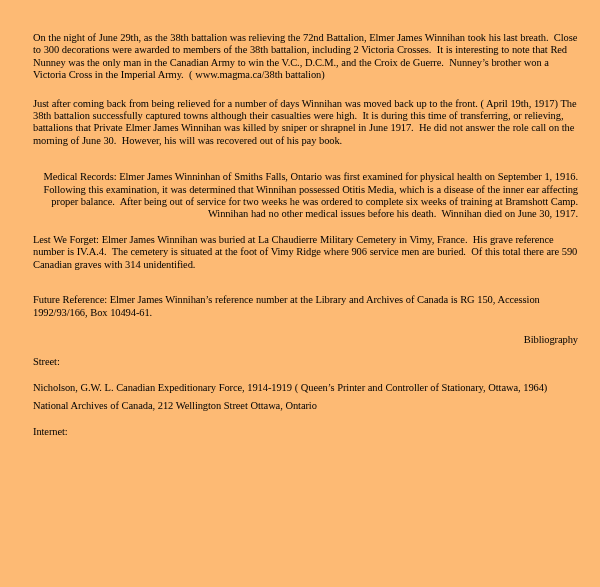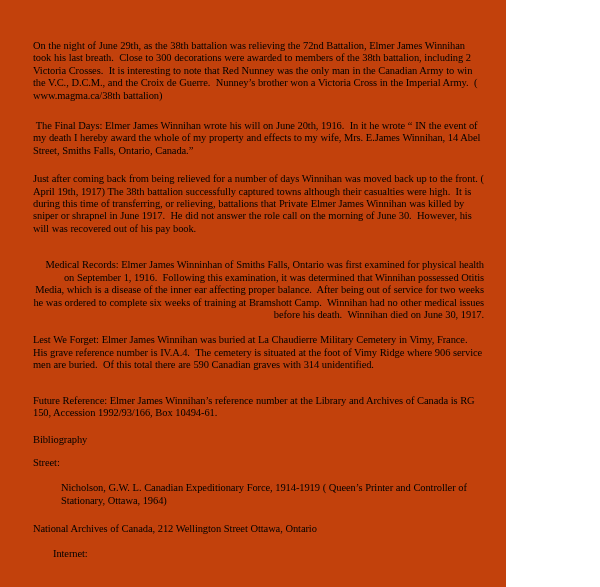--- a/index.html
+++ b/index.html
@@ -7,55 +7,54 @@
     padding: 0;
     background: #ffffff;
   }
   body {
     width: 600px;
     height: 587px;
     overflow: hidden;
   }
   .page {
     box-sizing: border-box;
-    width: 506px;
+    width: 600px;
     height: 587px;
-    padding: 40px 22px 0 33px;
-    background: #c2410c;
+    padding: 32px 22px 0 33px;
+    background: #fdba74;
     color: #000000;
     font-family: "Liberation Serif", "DejaVu Serif", serif;
     font-size: 10.5px;
     line-height: 12.4px;
     letter-spacing: -0.1px;
   }
   .para {
     margin: 0;
     white-space: pre-wrap;
     word-spacing: 0.2px;
   }
   .mt-p2        { margin-top: 18px; }
   .mt-p3        { margin-top: 16px; }
   .mt-p4        { margin-top: 24px; text-align: right; }
   .mt-p5        { margin-top: 13px; }
   .mt-p6        { margin-top: 23px; }
-  .bib-heading  { margin-top: 15px; text-align: left; }
+  .bib-heading  { margin-top: 15px; text-align: right; }
   .mt-books     { margin-top: 10px; }
-  .mt-books-ent { margin-top: 13px; margin-left: 28px; }
+  .mt-books-ent { margin-top: 13px; }
   .mt-ref       { margin-top: 12px; }
-  .mt-none      { margin-top: 16px; }
-  .mt-int       { margin-top: 13px; margin-left: 20px; }
+  .mt-none      { margin-top: 6px; }
+  .mt-int       { margin-top: 13px; }
 </style>
 </head>
 <body>
 
 <div class="page">
 
   <p class="para">On the night of June 29th, as the 38th battalion was relieving the 72nd Battalion, Elmer James Winnihan took his last breath.  Close to 300 decorations were awarded to members of the 38th battalion, including 2 Victoria Crosses.  It is interesting to note that Red Nunney was the only man in the Canadian Army to win the V.C., D.C.M., and the Croix de Guerre.  Nunney’s brother won a Victoria Cross in the Imperial Army.  ( www.magma.ca/38th battalion)</p>
 
-  <p class="para mt-p2"> The Final Days: Elmer James Winnihan wrote his will on June 20th, 1916.  In it he wrote “ IN the event of my death I hereby award the whole of my property and effects to my wife, Mrs. E.James Winnihan, 14 Abel Street, Smiths Falls, Ontario, Canada.”</p>
 
   <p class="para mt-p3">Just after coming back from being relieved for a number of days Winnihan was moved back up to the front. ( April 19th, 1917) The 38th battalion successfully captured towns although their casualties were high.  It is during this time of transferring, or relieving, battalions that Private Elmer James Winnihan was killed by sniper or shrapnel in June 1917.  He did not answer the role call on the morning of June 30.  However, his will was recovered out of his pay book.</p>
 
   <p class="para mt-p4">Medical Records: Elmer James Winninhan of Smiths Falls, Ontario was first examined for physical health on September 1, 1916.  Following this examination, it was determined that Winnihan possessed Otitis Media, which is a disease of the inner ear affecting proper balance.  After being out of service for two weeks he was ordered to complete six weeks of training at Bramshott Camp.  Winnihan had no other medical issues before his death.  Winnihan died on June 30, 1917.</p>
 
   <p class="para mt-p5">Lest We Forget: Elmer James Winnihan was buried at La Chaudierre Military Cemetery in Vimy, France.  His grave reference number is IV.A.4.  The cemetery is situated at the foot of Vimy Ridge where 906 service men are buried.  Of this total there are 590 Canadian graves with 314 unidentified.</p>
 
   <p class="para mt-p6">Future Reference: Elmer James Winnihan’s reference number at the Library and Archives of Canada is RG 150, Accession 1992/93/166, Box 10494-61.</p>
 
   <p class="para bib-heading">Bibliography</p>

